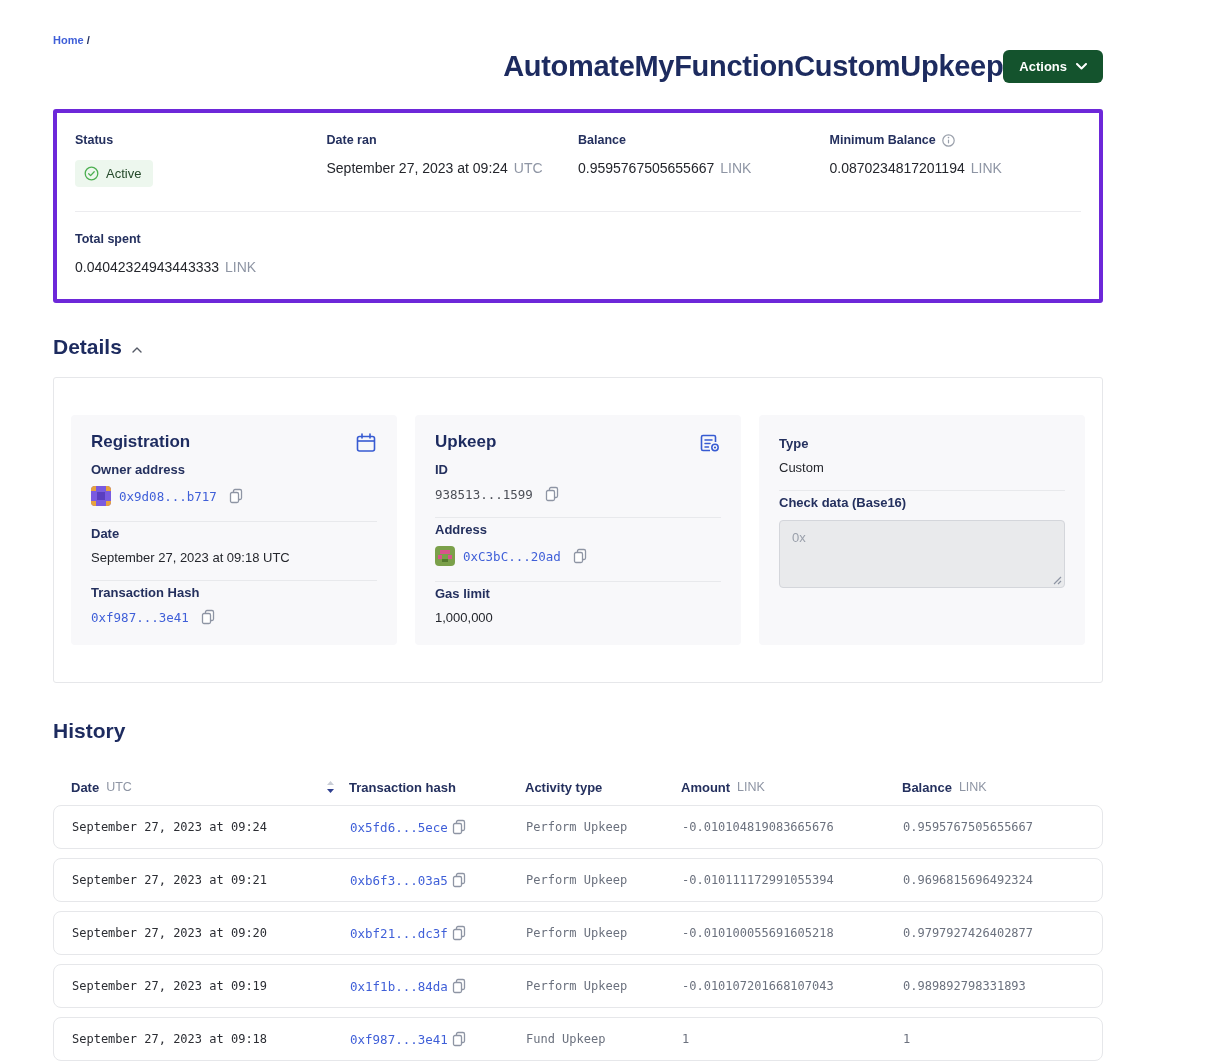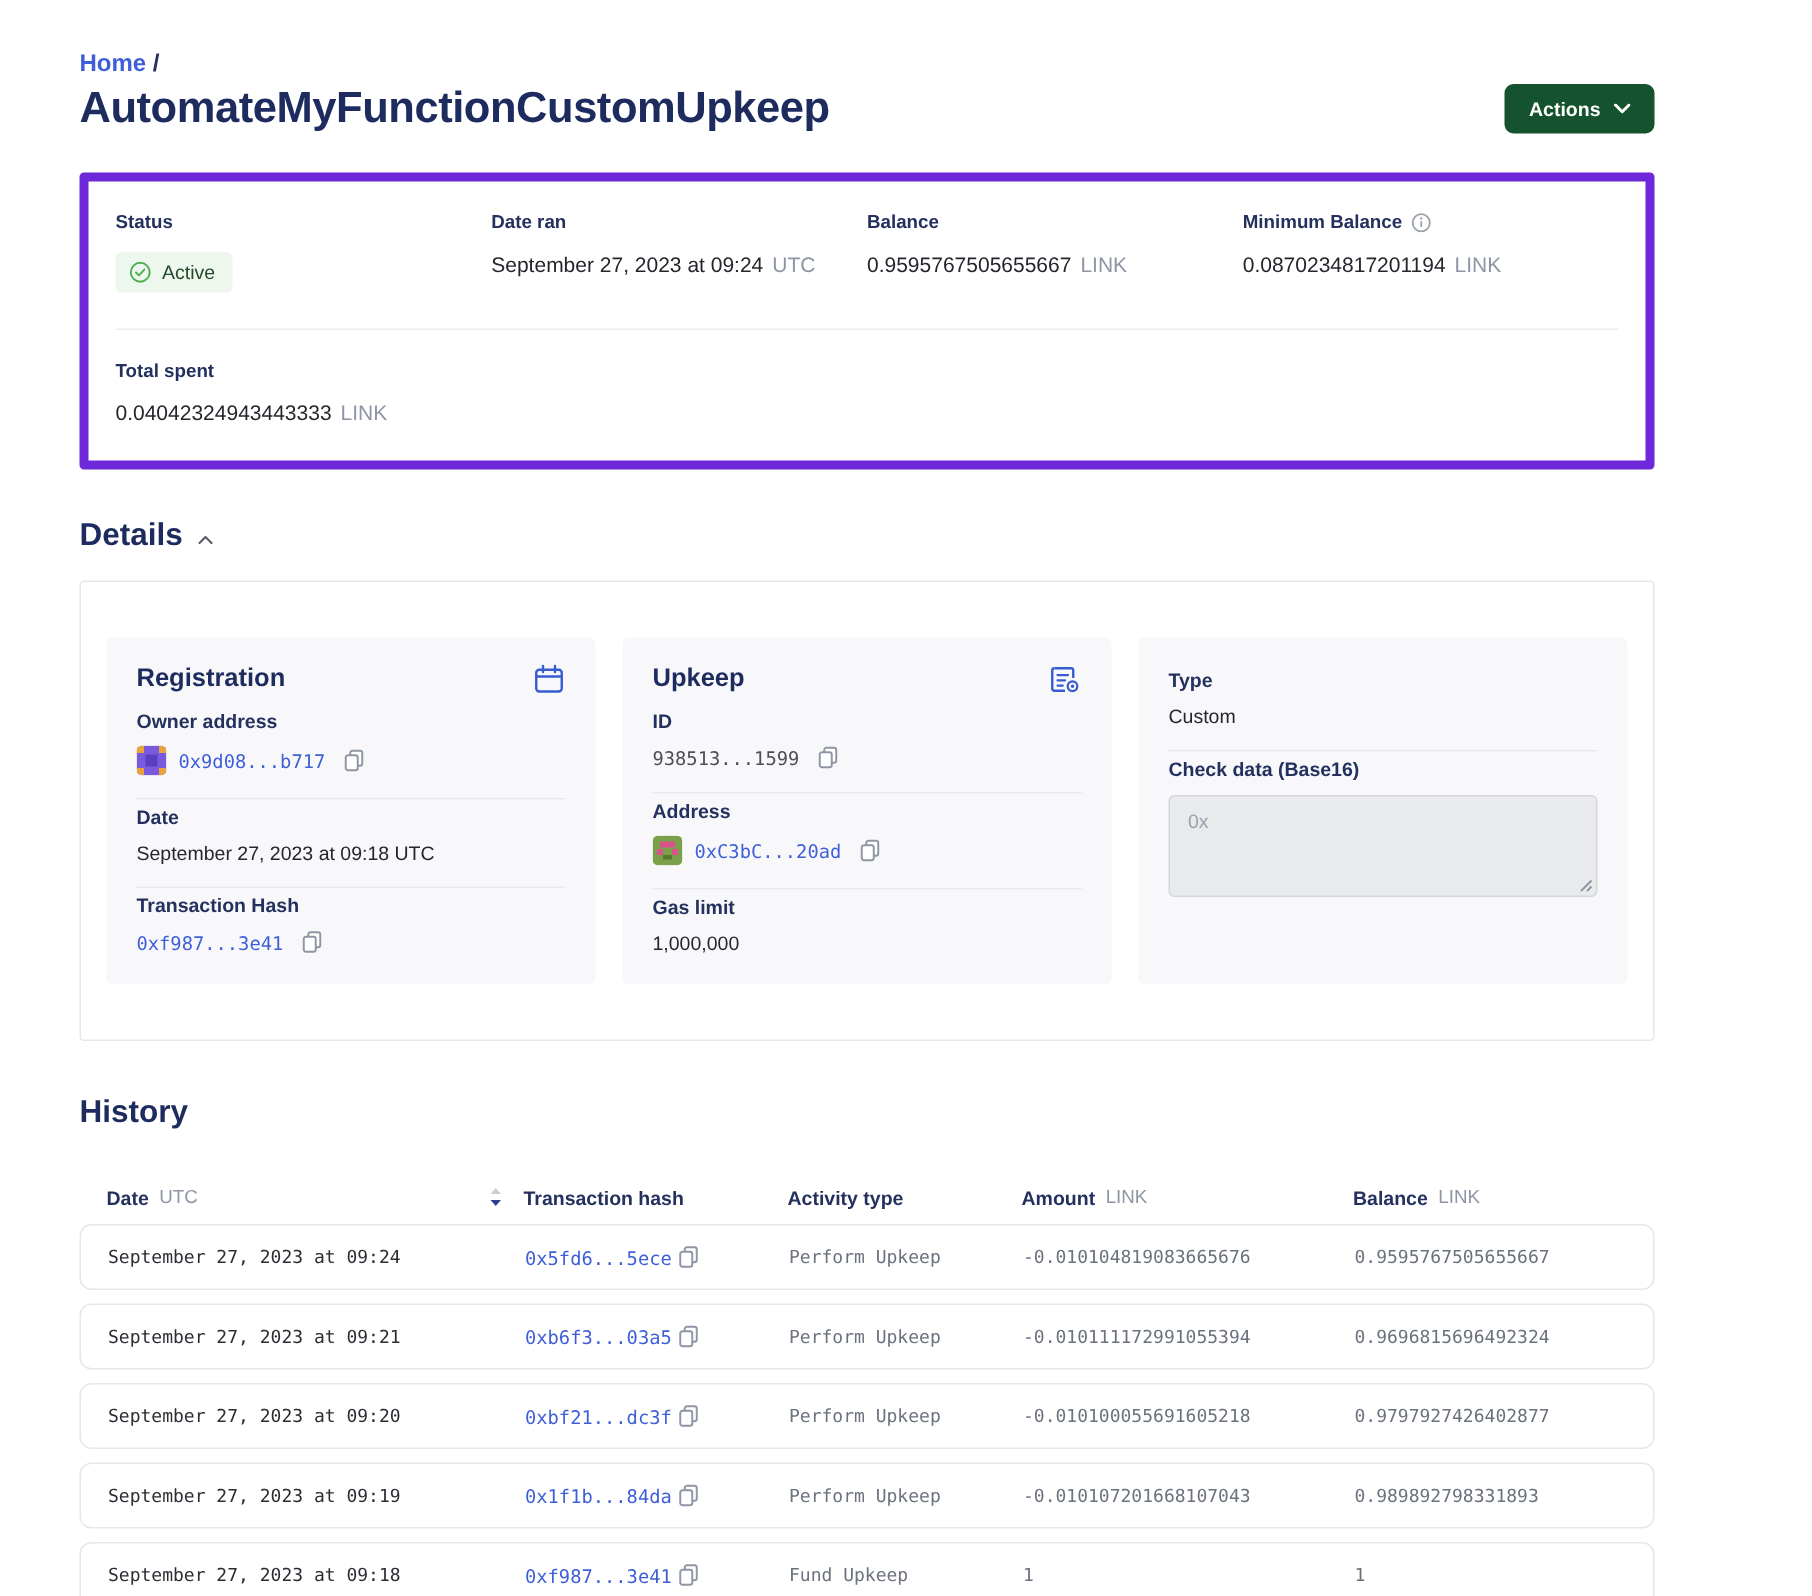--- a/index.html
+++ b/index.html
@@ -1,28 +1,28 @@
 <!DOCTYPE html>
 <html><head>
 <meta charset="utf-8">
 <style>
   * { margin:0; padding:0; box-sizing:border-box; }
   html,body { width:1208px; height:1064px; background:#ffffff; font-family:"Liberation Sans", sans-serif; color:#1a1b1f; }
   .page { width:1050px; margin-left:53px; padding-top:34px; }
 
   
-  .breadcrumb { font-size:16px; font-weight:bold; color:#24305e; }
+  .breadcrumb { font-size:11px; font-weight:bold; color:#24305e; }
   .breadcrumb a { color:#3f5fd8; text-decoration:none; cursor:pointer; }
-  .title-row { display:flex; justify-content:space-between; align-items:center; margin-top:4px; }
+  .title-row { display:flex; justify-content:flex-end; align-items:center; margin-top:4px; }
   h1.page-title { font-size:29px; font-weight:bold; color:#1d2b5f; letter-spacing:-0.3px; }
   .actions-btn { display:flex; align-items:center; gap:9px; background:#14532d; color:#fff; border:none; border-radius:6px; padding:9px 16px; font-size:13px; font-weight:bold; font-family:inherit; cursor:pointer; }
   .actions-btn svg { display:block; }
 
   
-  .summary-card { margin-top:26px; border:6px solid #6d28d9; border-radius:3px; background:#fff; }
+  .summary-card { margin-top:26px; border:4px solid #6d28d9; border-radius:3px; background:#fff; }
   .summary-row { display:grid; grid-template-columns:repeat(4,1fr); padding:20px 18px 24px 18px; }
   .summary-row.two { grid-template-columns:1fr 1fr 2fr; }
   .field-label { font-size:12.5px; font-weight:bold; color:#24305e; display:flex; align-items:center; gap:6px; }
   .field-value { margin-top:13px; font-size:14px; color:#24262c; display:flex; align-items:center; gap:6px; }
   .unit { color:#8e95a4; }
   .summary-divider { height:1px; background:#ececef; margin:0 18px; }
   .status-badge { display:inline-flex; align-items:center; gap:7px; background:#edf7ee; border-radius:4px; padding:6px 12px 6px 9px; font-size:13px; color:#24492a; }
   .info-icon { display:inline-flex; }
 
   .identicon { width:20px; height:20px; border-radius:4px; flex:0 0 auto; overflow:hidden; }

